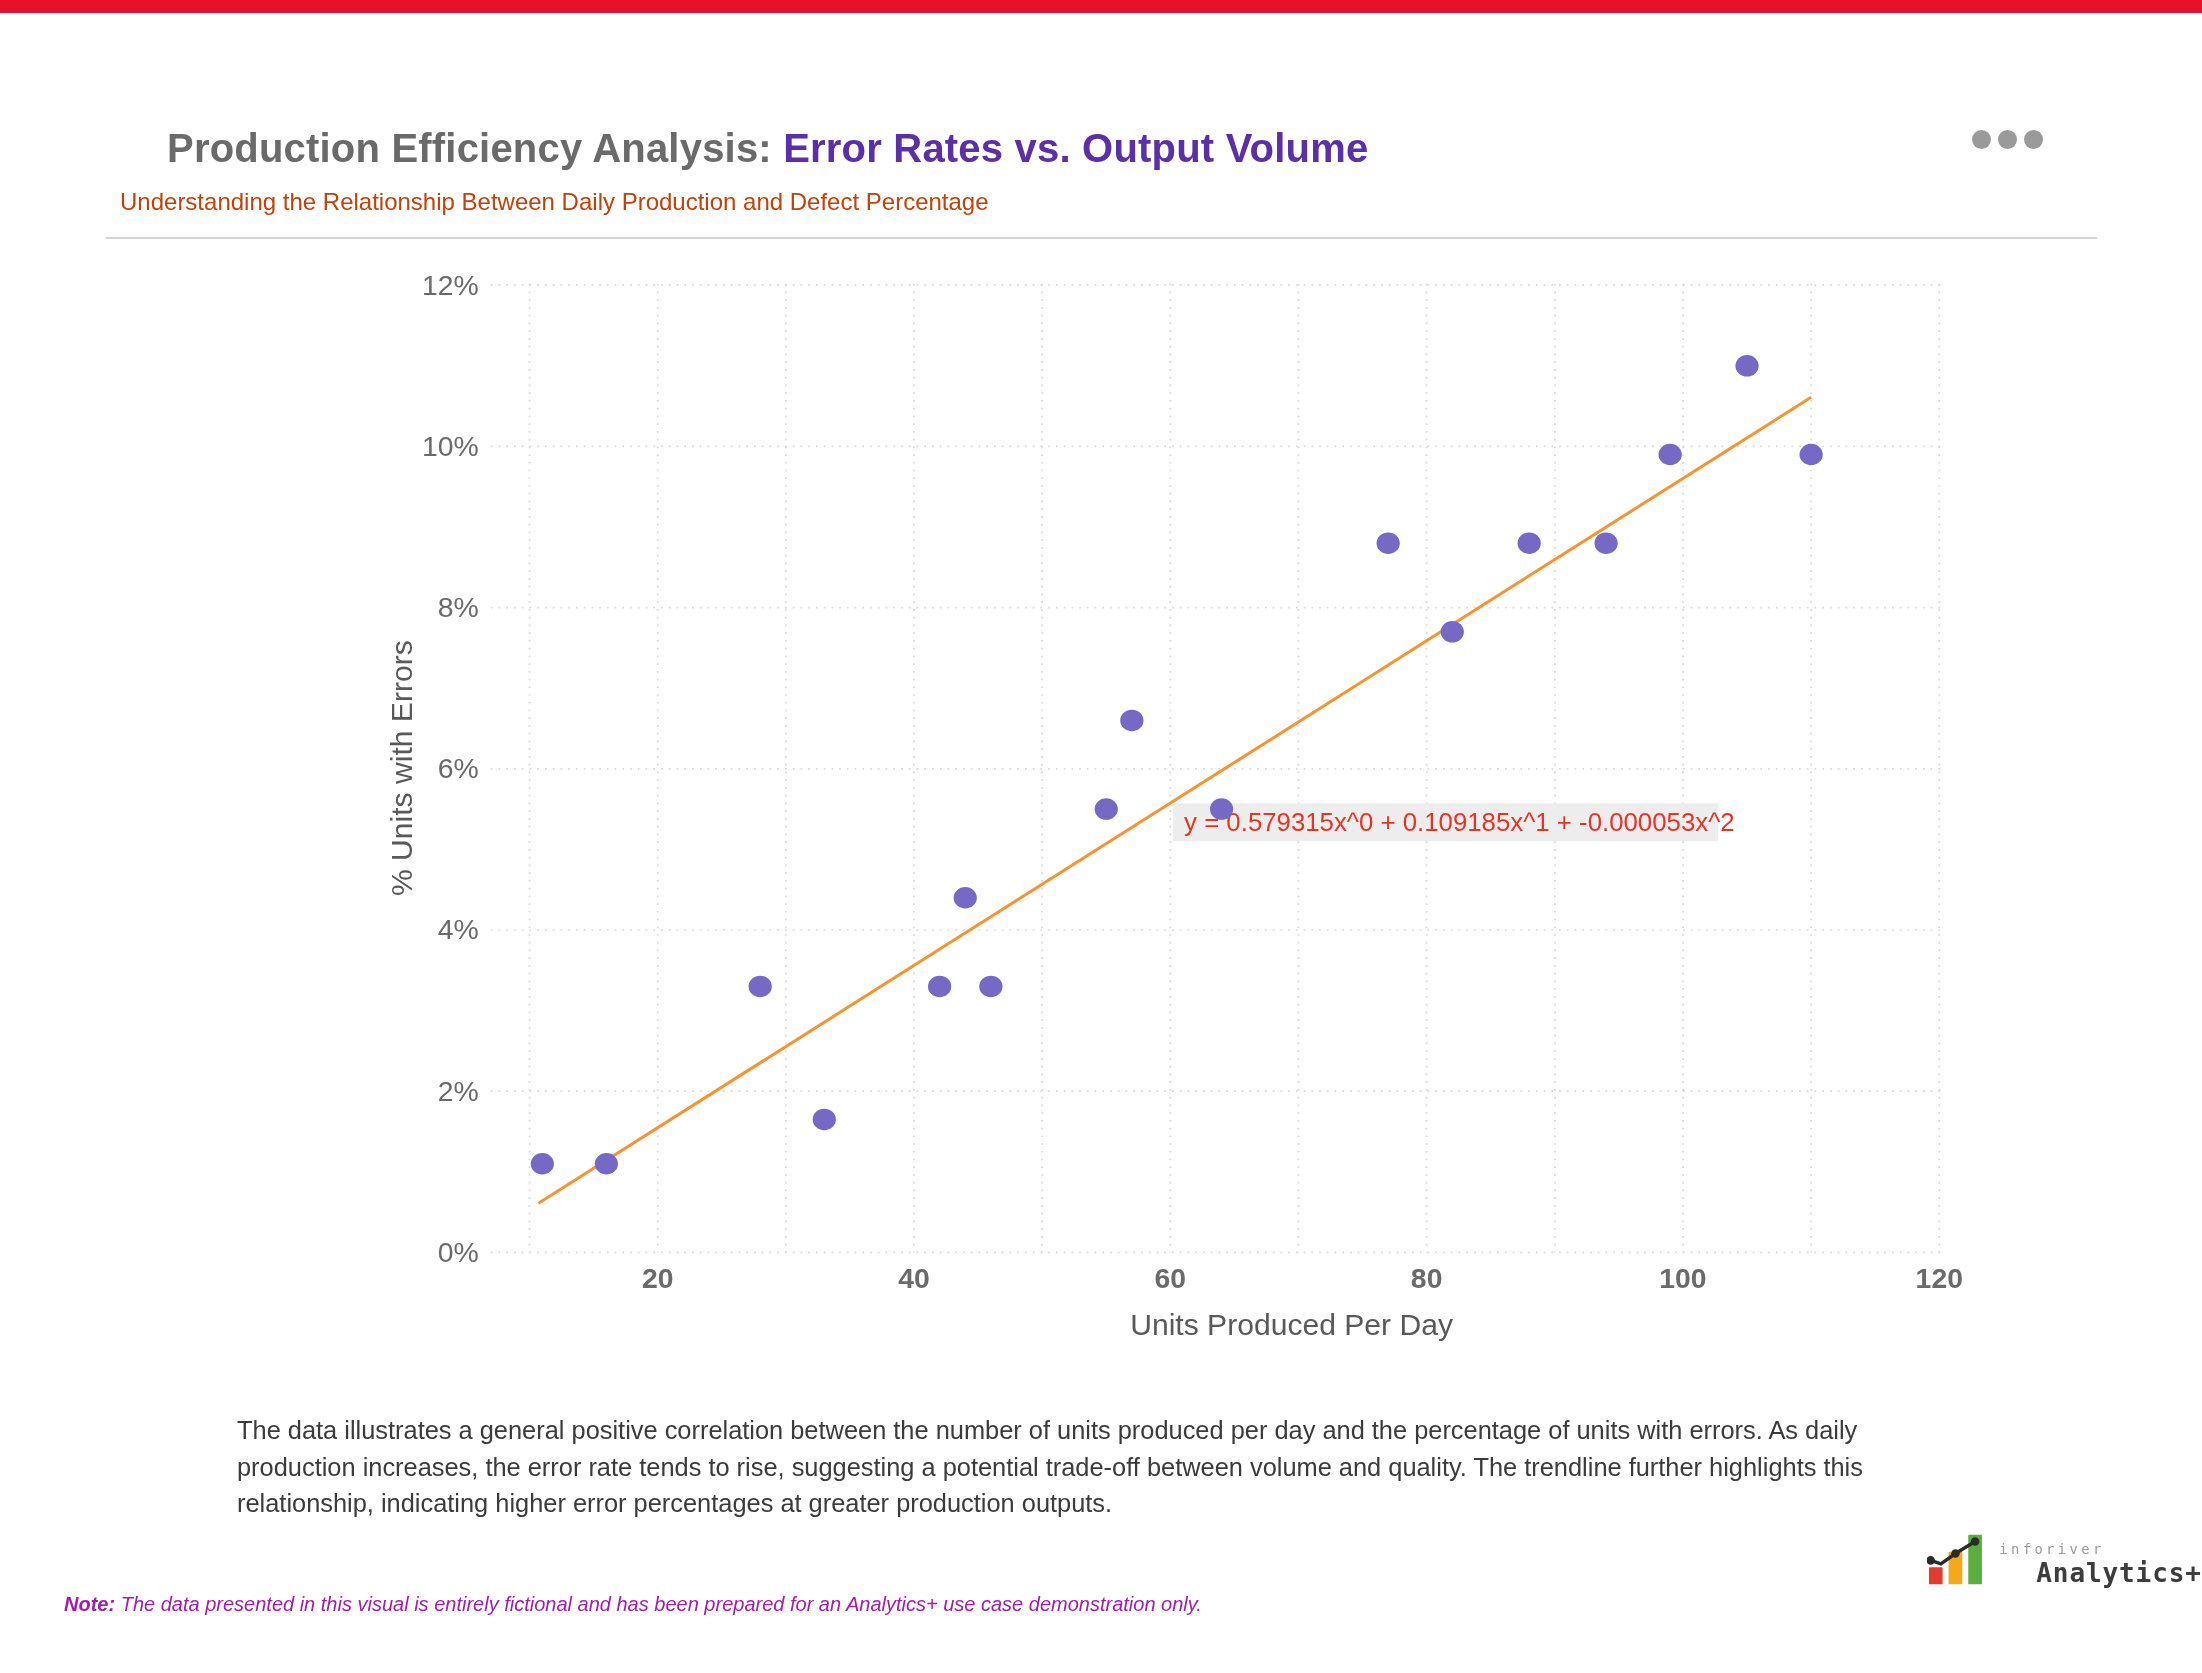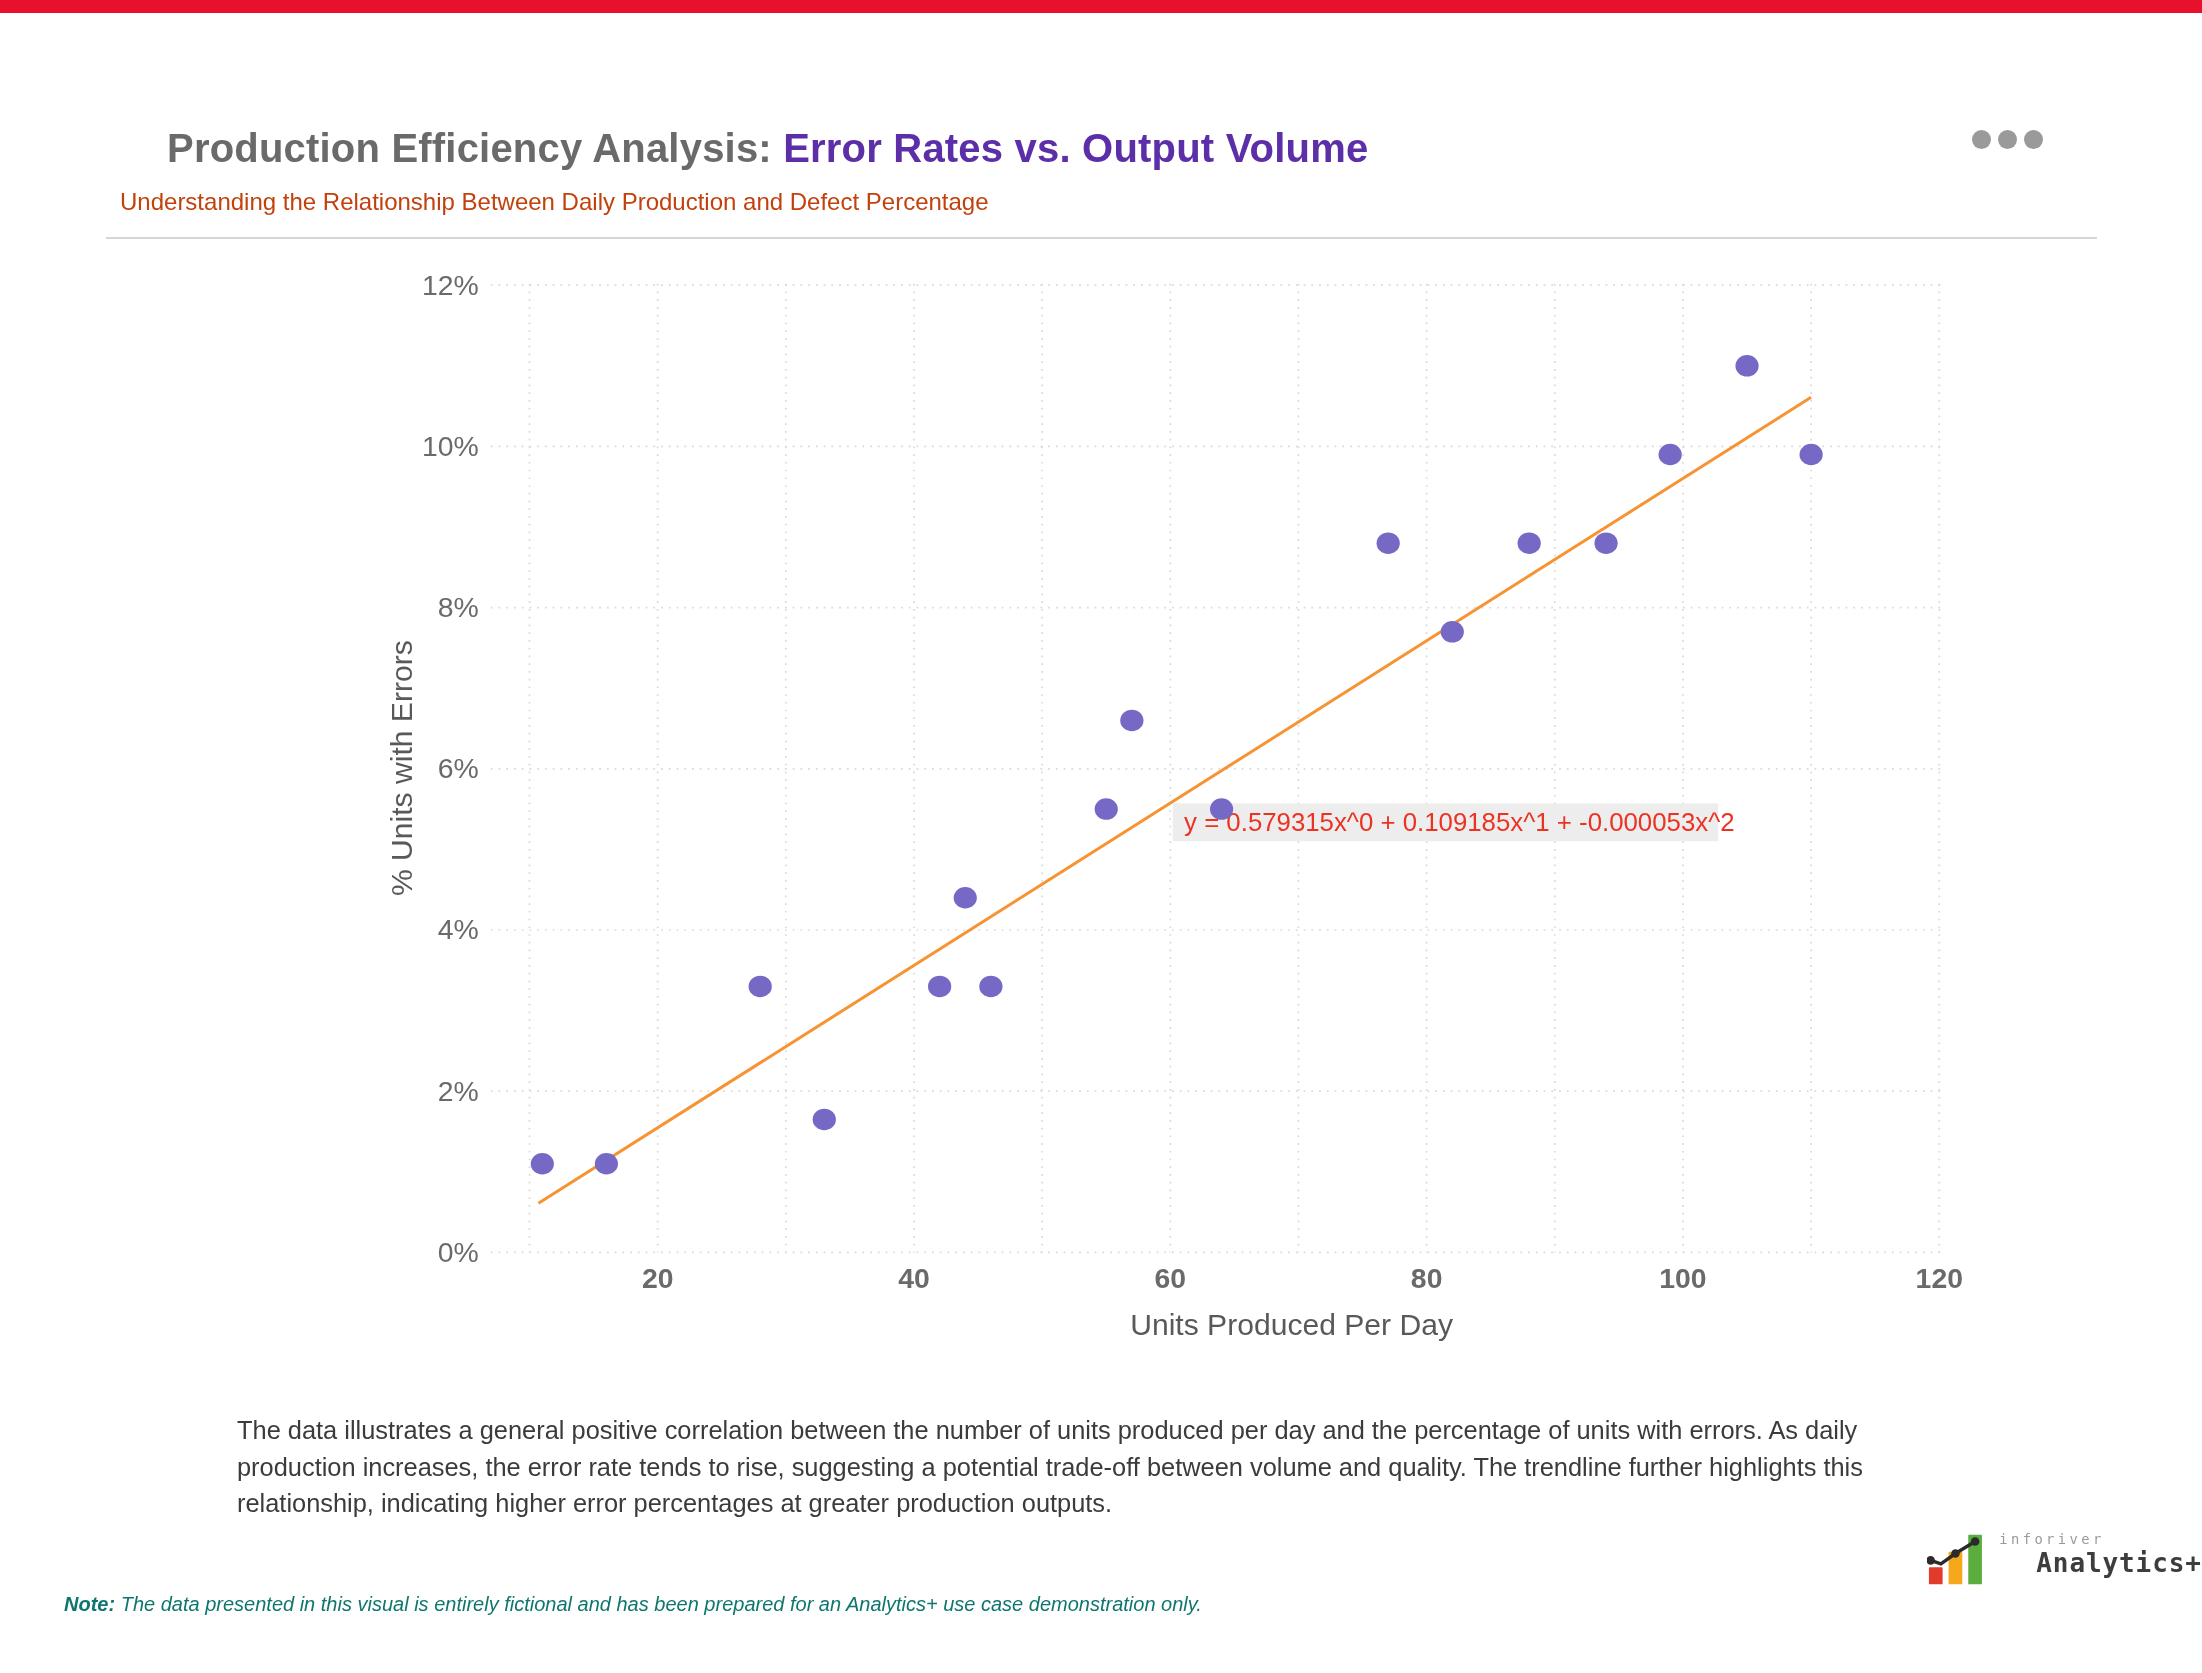--- a/index.html
+++ b/index.html
@@ -24,24 +24,24 @@
   #chart .x-tick{font-size:33px;font-weight:600;fill:#6A6A6A;text-anchor:middle;}
   #chart .y-tick{font-size:33px;font-weight:400;fill:#6A6A6A;text-anchor:end;}
   #chart .axis-title{font-size:35px;fill:#595959;}
   #chart .eq-text{font-size:30px;}
   
   #description{
     position:absolute;left:50%;transform:translateX(-50%);top:1412px;width:1729px;
     text-align:left;font-size:25.4px;line-height:1.44;color:#3B3B3B;
   }
   
-  #footnote{position:absolute;left:64px;top:1593px;font-size:20px;font-style:italic;color:#0f766e;}
+  #footnote{position:absolute;left:64px;top:1593px;font-size:20px;font-style:italic;color:#a21caf;}
   #footnote .note-label{font-weight:bold;}
   
-  #brand{position:absolute;left:1927px;top:1533px;display:flex;gap:10.3px;}
+  #brand{position:absolute;left:1927px;top:1533px;display:flex;align-items:flex-end;gap:10.3px;}
   #brand .logo-text{display:flex;flex-direction:column;line-height:1;}
   #brand .brand-top{font-family:"DejaVu Sans Mono",monospace;font-size:13.8px;letter-spacing:3.4px;color:#9A9A9A;margin-bottom:3.4px;}
   #brand .brand-bottom{font-family:"DejaVu Sans Mono",monospace;font-size:26px;font-weight:bold;color:#3D3D3D;letter-spacing:0.9px;margin-left:37px;}
 </style>
 </head>
 <body>
 
 <div id="canvas">
 
   <div id="top-bar" style="background: rgb(232, 17, 45);"></div>

